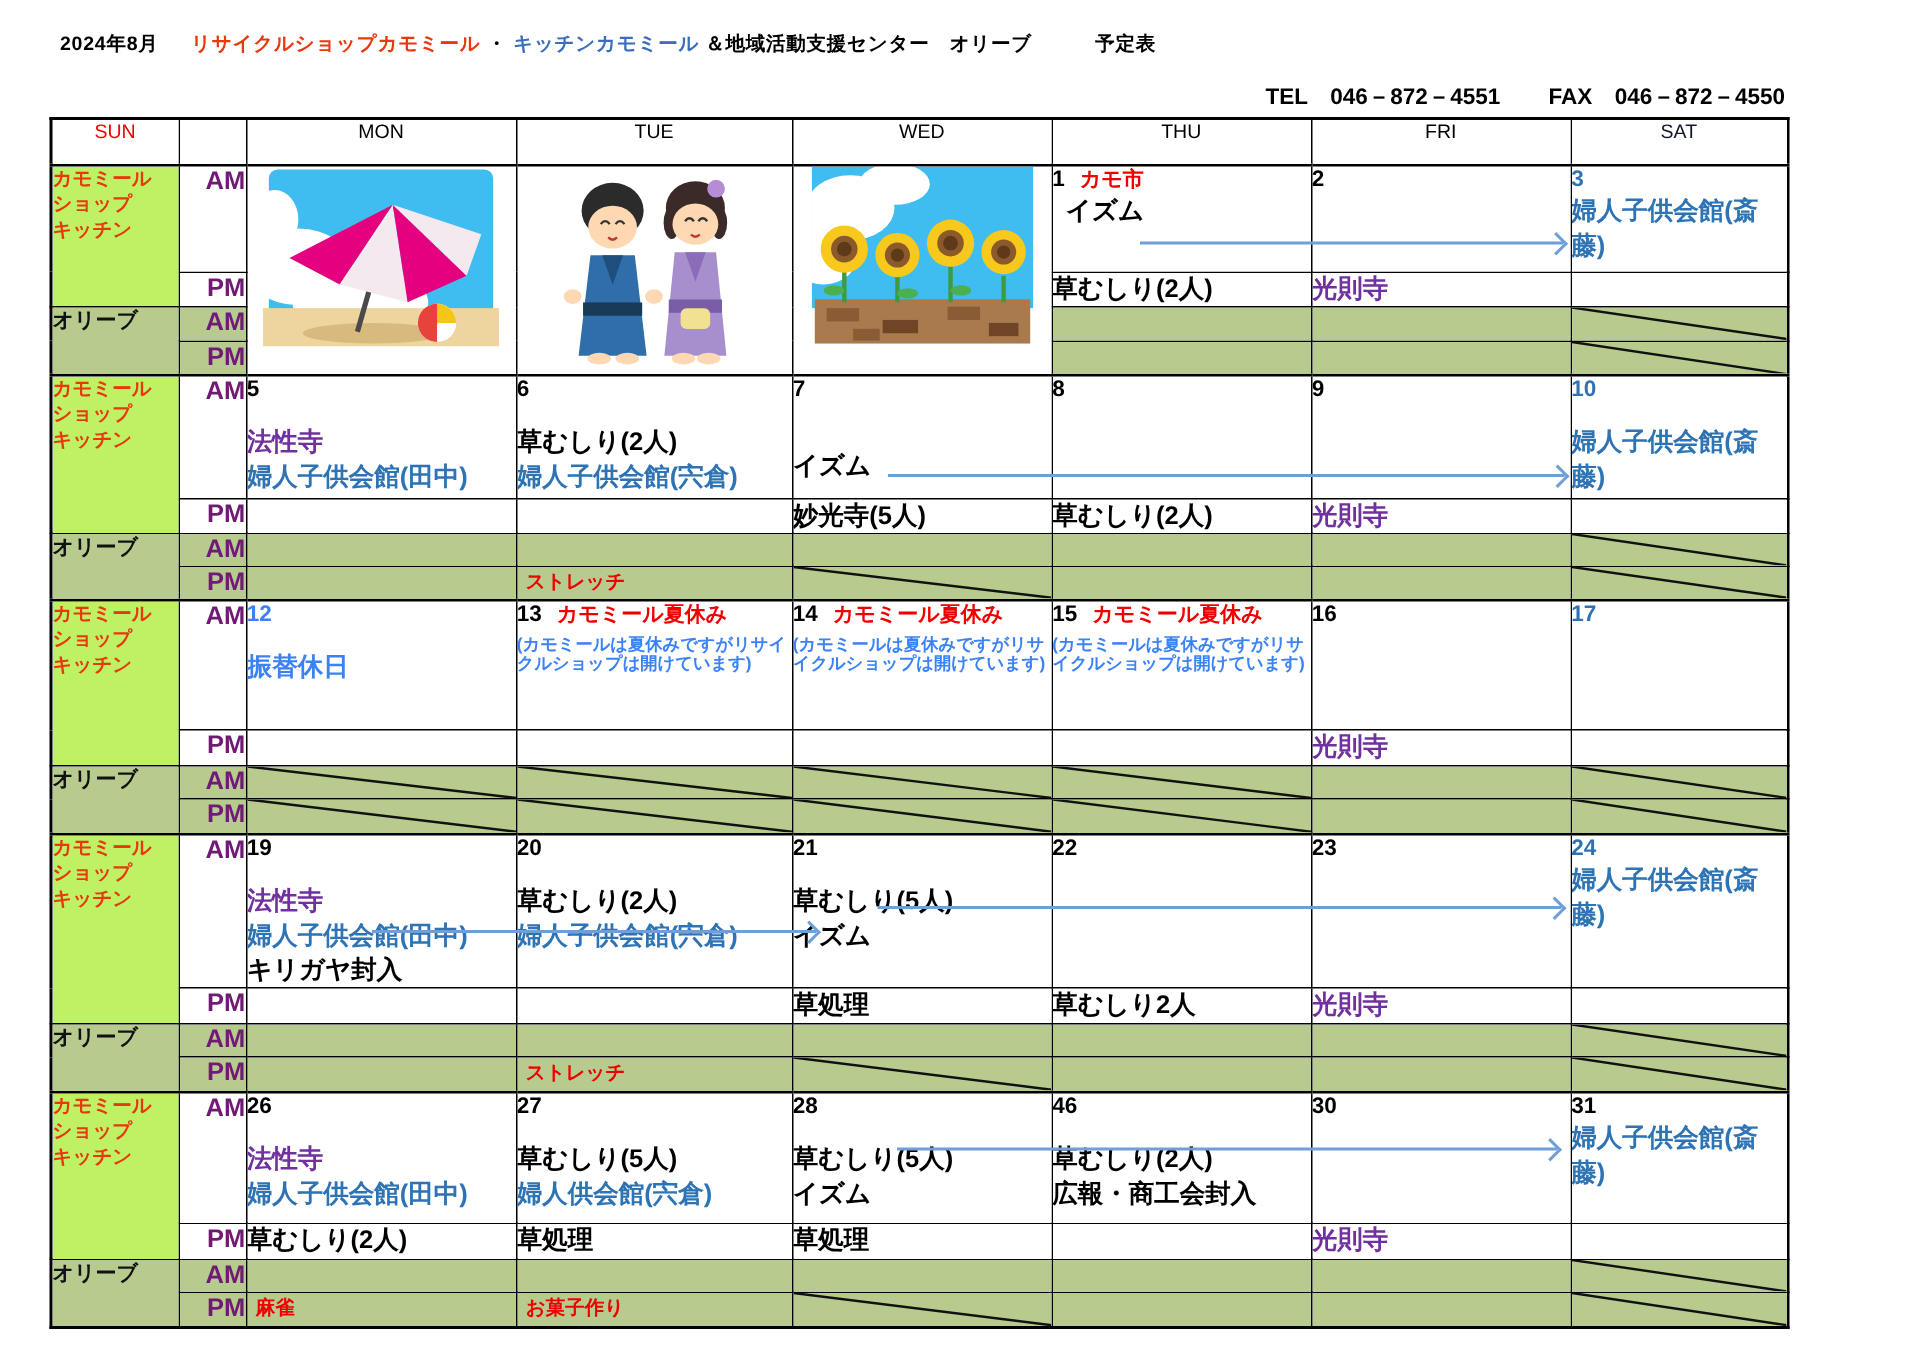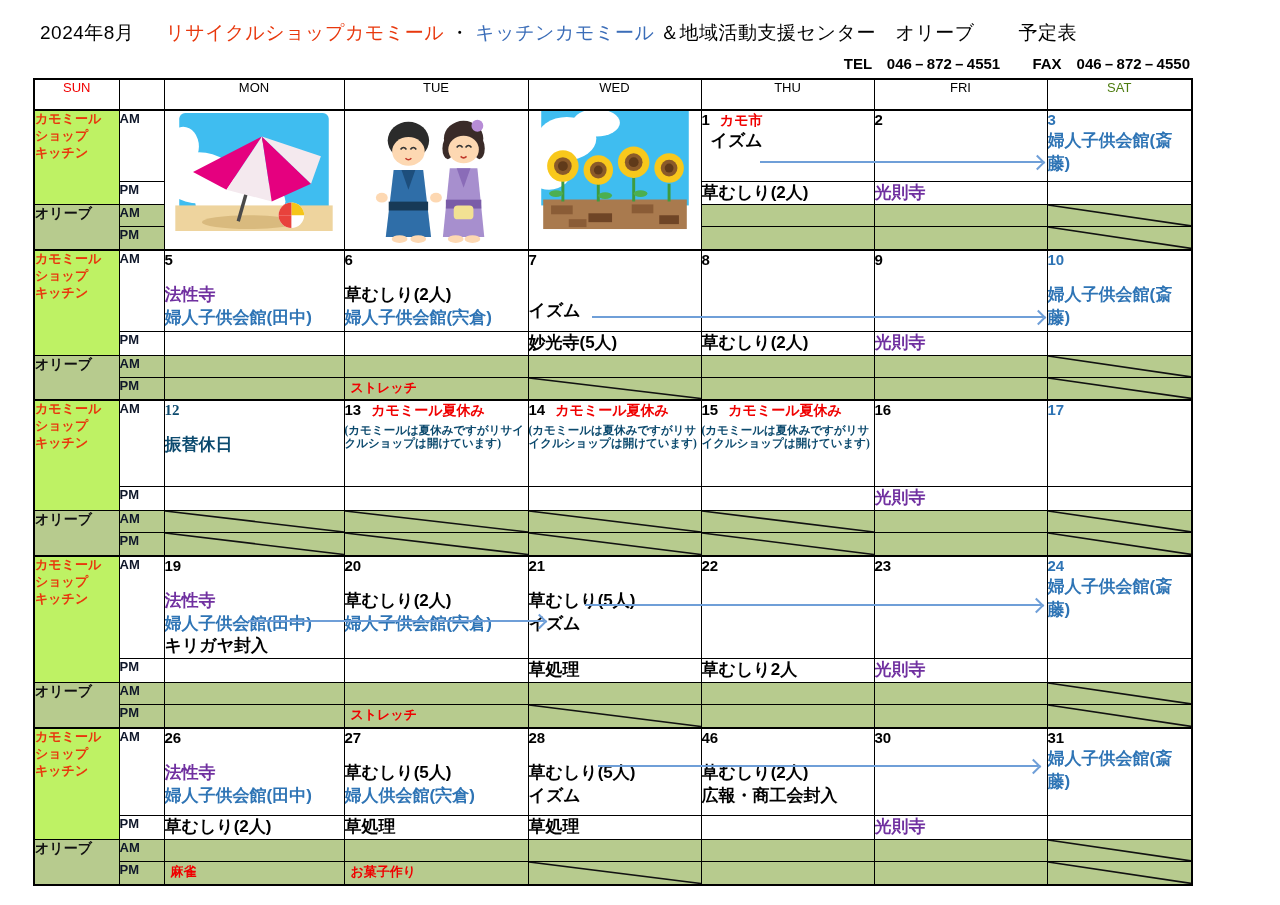--- a/index.html
+++ b/index.html
@@ -1,49 +1,49 @@
 <!DOCTYPE html>
 <html><head>
 <meta charset="utf-8">
 <style>
   html,body{margin:0;padding:0;background:#fff;width:1280px;height:905px;
     font-family:"Liberation Sans","DejaVu Sans",sans-serif;-webkit-font-smoothing:antialiased;}
   #page{position:relative;width:1280px;height:905px;background:#fff;overflow:hidden;}
 
   
-  .title{position:absolute;left:40px;top:20px;font-size:19px;font-weight:normal;letter-spacing:.5px;white-space:nowrap;}
+  .title{position:absolute;left:40px;top:20px;font-size:13px;font-weight:bold;letter-spacing:.5px;white-space:nowrap;}
   .title .t-red{color:#e8380d;}
   .title .t-blue{color:#3b6db8;}
   .title .t-sched{margin-left:38px;}
   .contact{position:absolute;top:55px;right:90px;font-size:15px;font-weight:bold;white-space:nowrap;}
   .contact span{margin-left:28px;}
   .contact span:first-child{margin-left:0;}
 
   
   table.cal{position:absolute;left:33px;top:78px;border-collapse:collapse;table-layout:fixed;
     border:2px solid #000;}
   table.cal th,table.cal td{border:1px solid #000;padding:0;vertical-align:top;position:relative;overflow:hidden;}
   thead th{border-bottom:2px solid #000 !important;height:29px;vertical-align:middle;
     font-size:13px;font-weight:normal;text-align:center;background:#fff;}
-  th.h-sun{color:#f00000;} th.h-sat{color:#4d7c0f;}
+  th.h-sun{color:#f00000;} th.h-sat{color:#0f172a;}
   tr.week-start td{border-top:2px solid #000;}
 
   td.k-label{font-size:13px;font-weight:bold;color:#e8380d;line-height:1.3;
     padding:10px 3px 0 5px;white-space:pre-line;vertical-align:top;background:#bef264;}
   td.o-label{font-size:14px;font-weight:bold;color:#111;background:#b7cb8e;
     vertical-align:middle;padding-left:5px;}
-  td.ampm{font-size:13px;font-weight:bold;color:#0f172a;text-align:left;vertical-align:middle;background:#fff;}
+  td.ampm{font-size:17px;font-weight:bold;color:#701a75;text-align:right;vertical-align:middle;background:#fff;}
   td.ampm.olv{background:#b7cb8e;}
   td.olivecell{background:#b7cb8e;}
   td.daycell{background:#fff;padding:1px 3px 0 4px;}
   .numline{font-size:15px;font-weight:bold;line-height:1.25;}
   .numline .sfx{color:#f00000;margin-left:10px;font-size:14px;text-align:right;}
   .entry{font-size:17px;font-weight:bold;line-height:1.35;}
   .entry.small{font-size:11.5px;line-height:1.2;margin-top:4px;}
-  .c-k{color:#000;} .c-r{color:#0c4a6e;font-family:Liberation Serif, serif;} .c-b{color:#2e74b5;} .c-p{color:#7030a0;}
+  .c-k{color:#000;} .c-r{color:#3b82f6;} .c-b{color:#2e74b5;} .c-p{color:#7030a0;}
   .olv-entry{font-size:13px;font-weight:bold;color:#f00000;padding:2px 0 0 6px;line-height:1.2;}
   .pad-top{margin-top:14px;}
   .ind{padding-left:9px;}
   svg.diag{position:absolute;left:0;top:0;width:100%;height:100%;display:block;}
   td.img-cell{background:#fff;text-align:center;vertical-align:middle;}
 
   
   .arrow{position:absolute;height:0;border-top:2px solid #6f9fd8;}
   .arrow::after{content:"";position:absolute;right:-1px;top:-6px;width:9px;height:9px;
     border-top:2px solid #6f9fd8;border-right:2px solid #6f9fd8;transform:rotate(45deg);}

